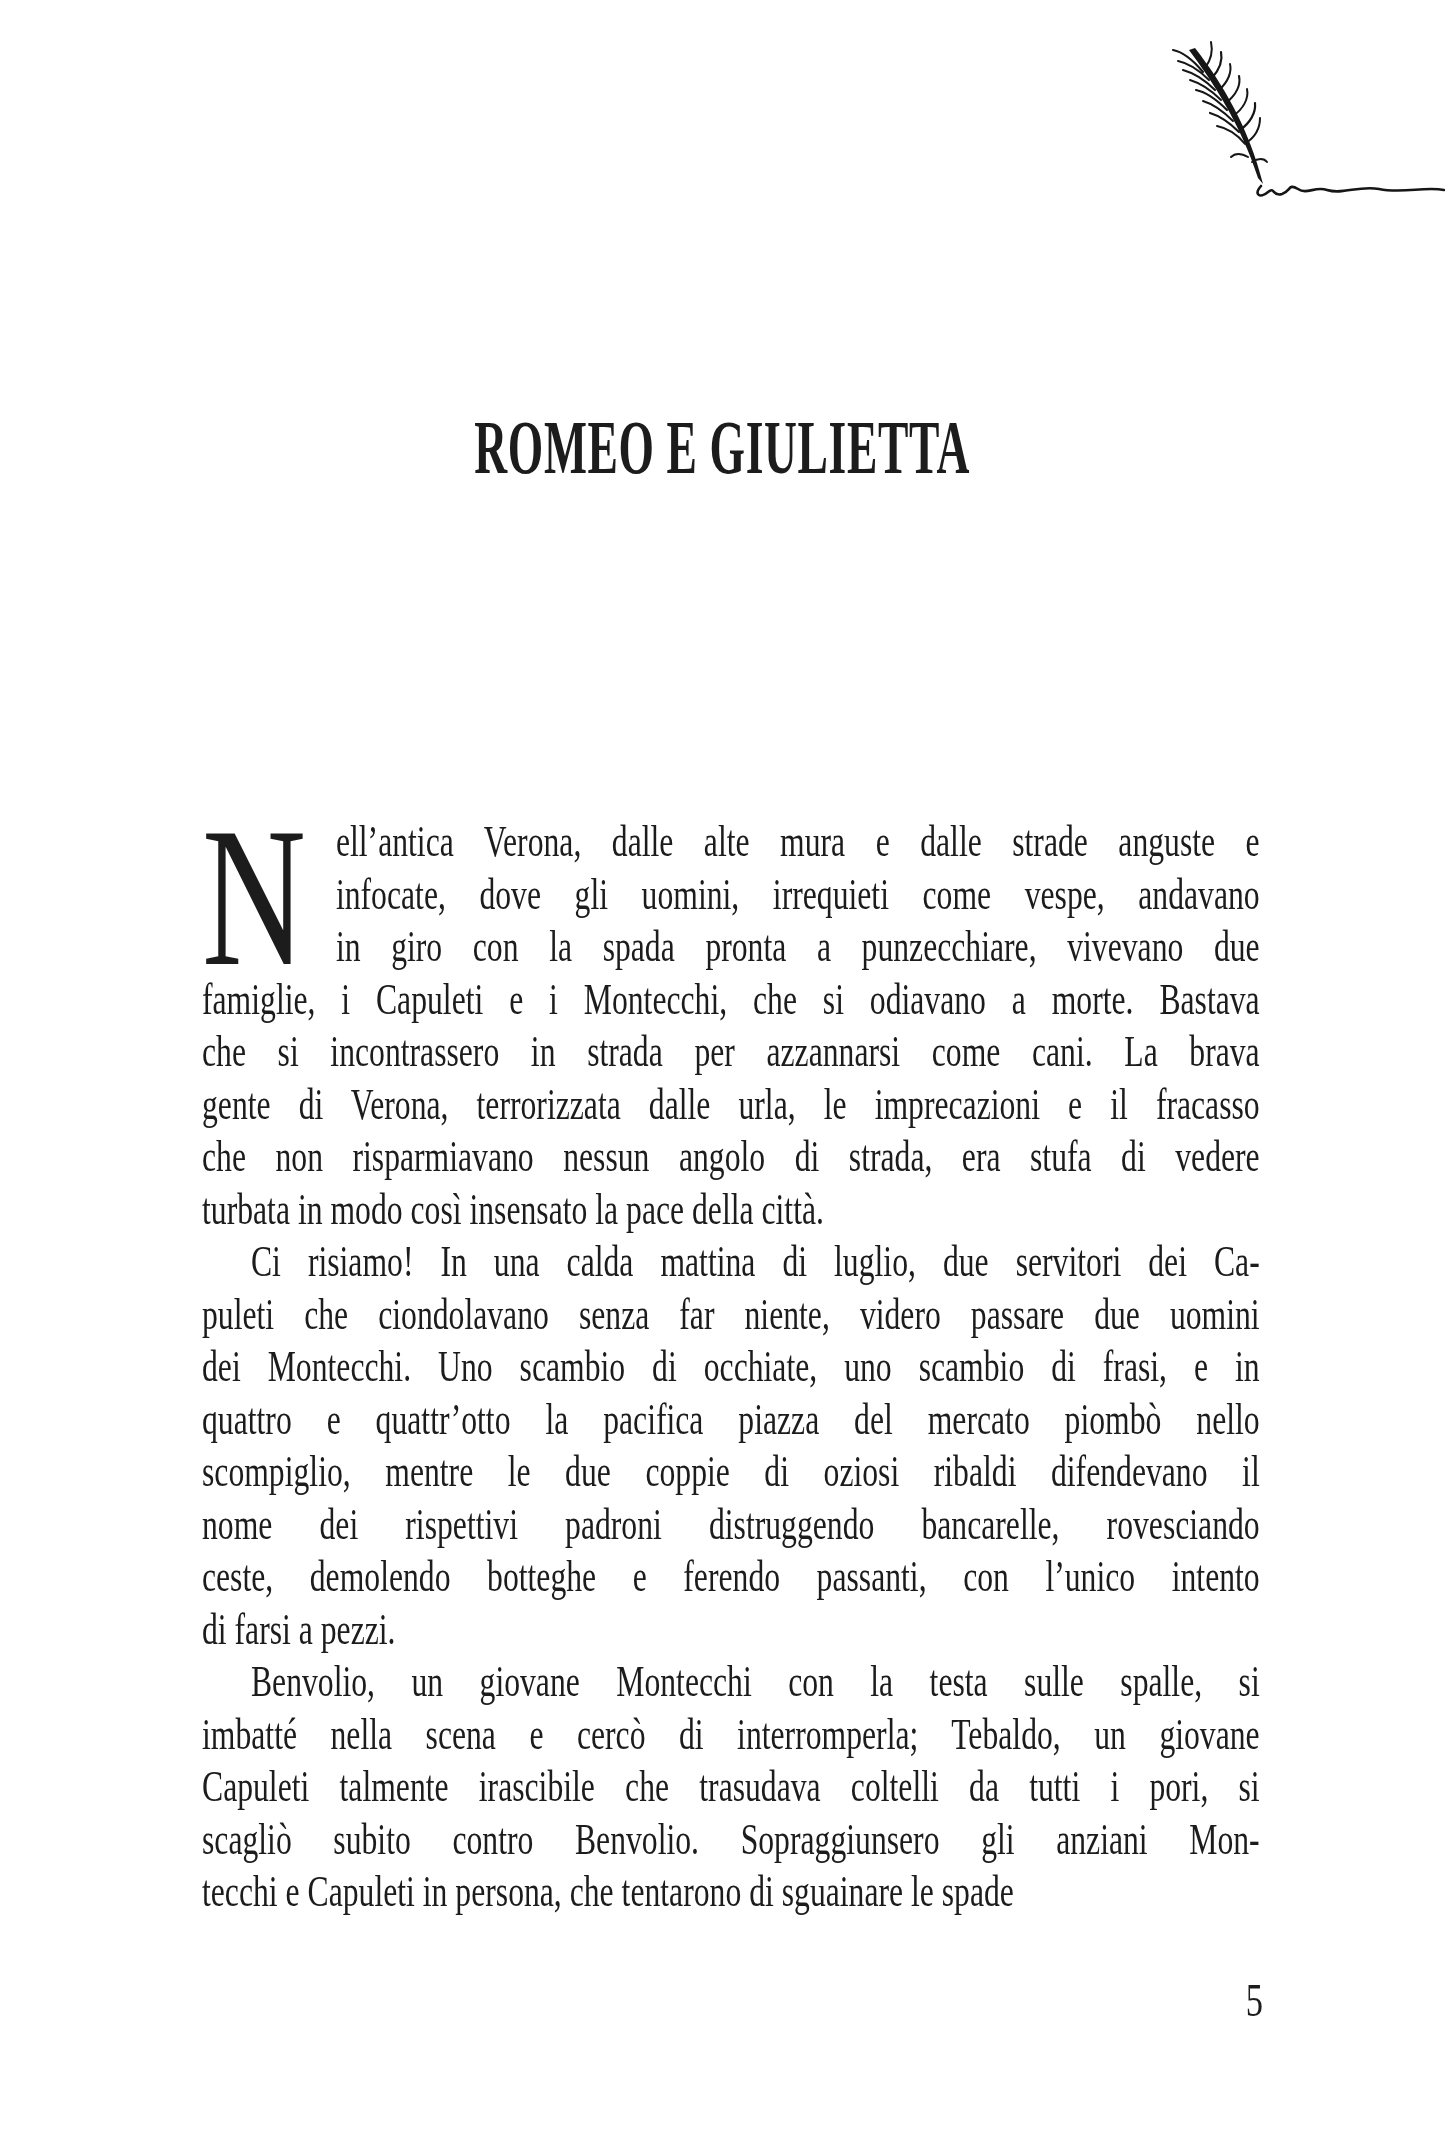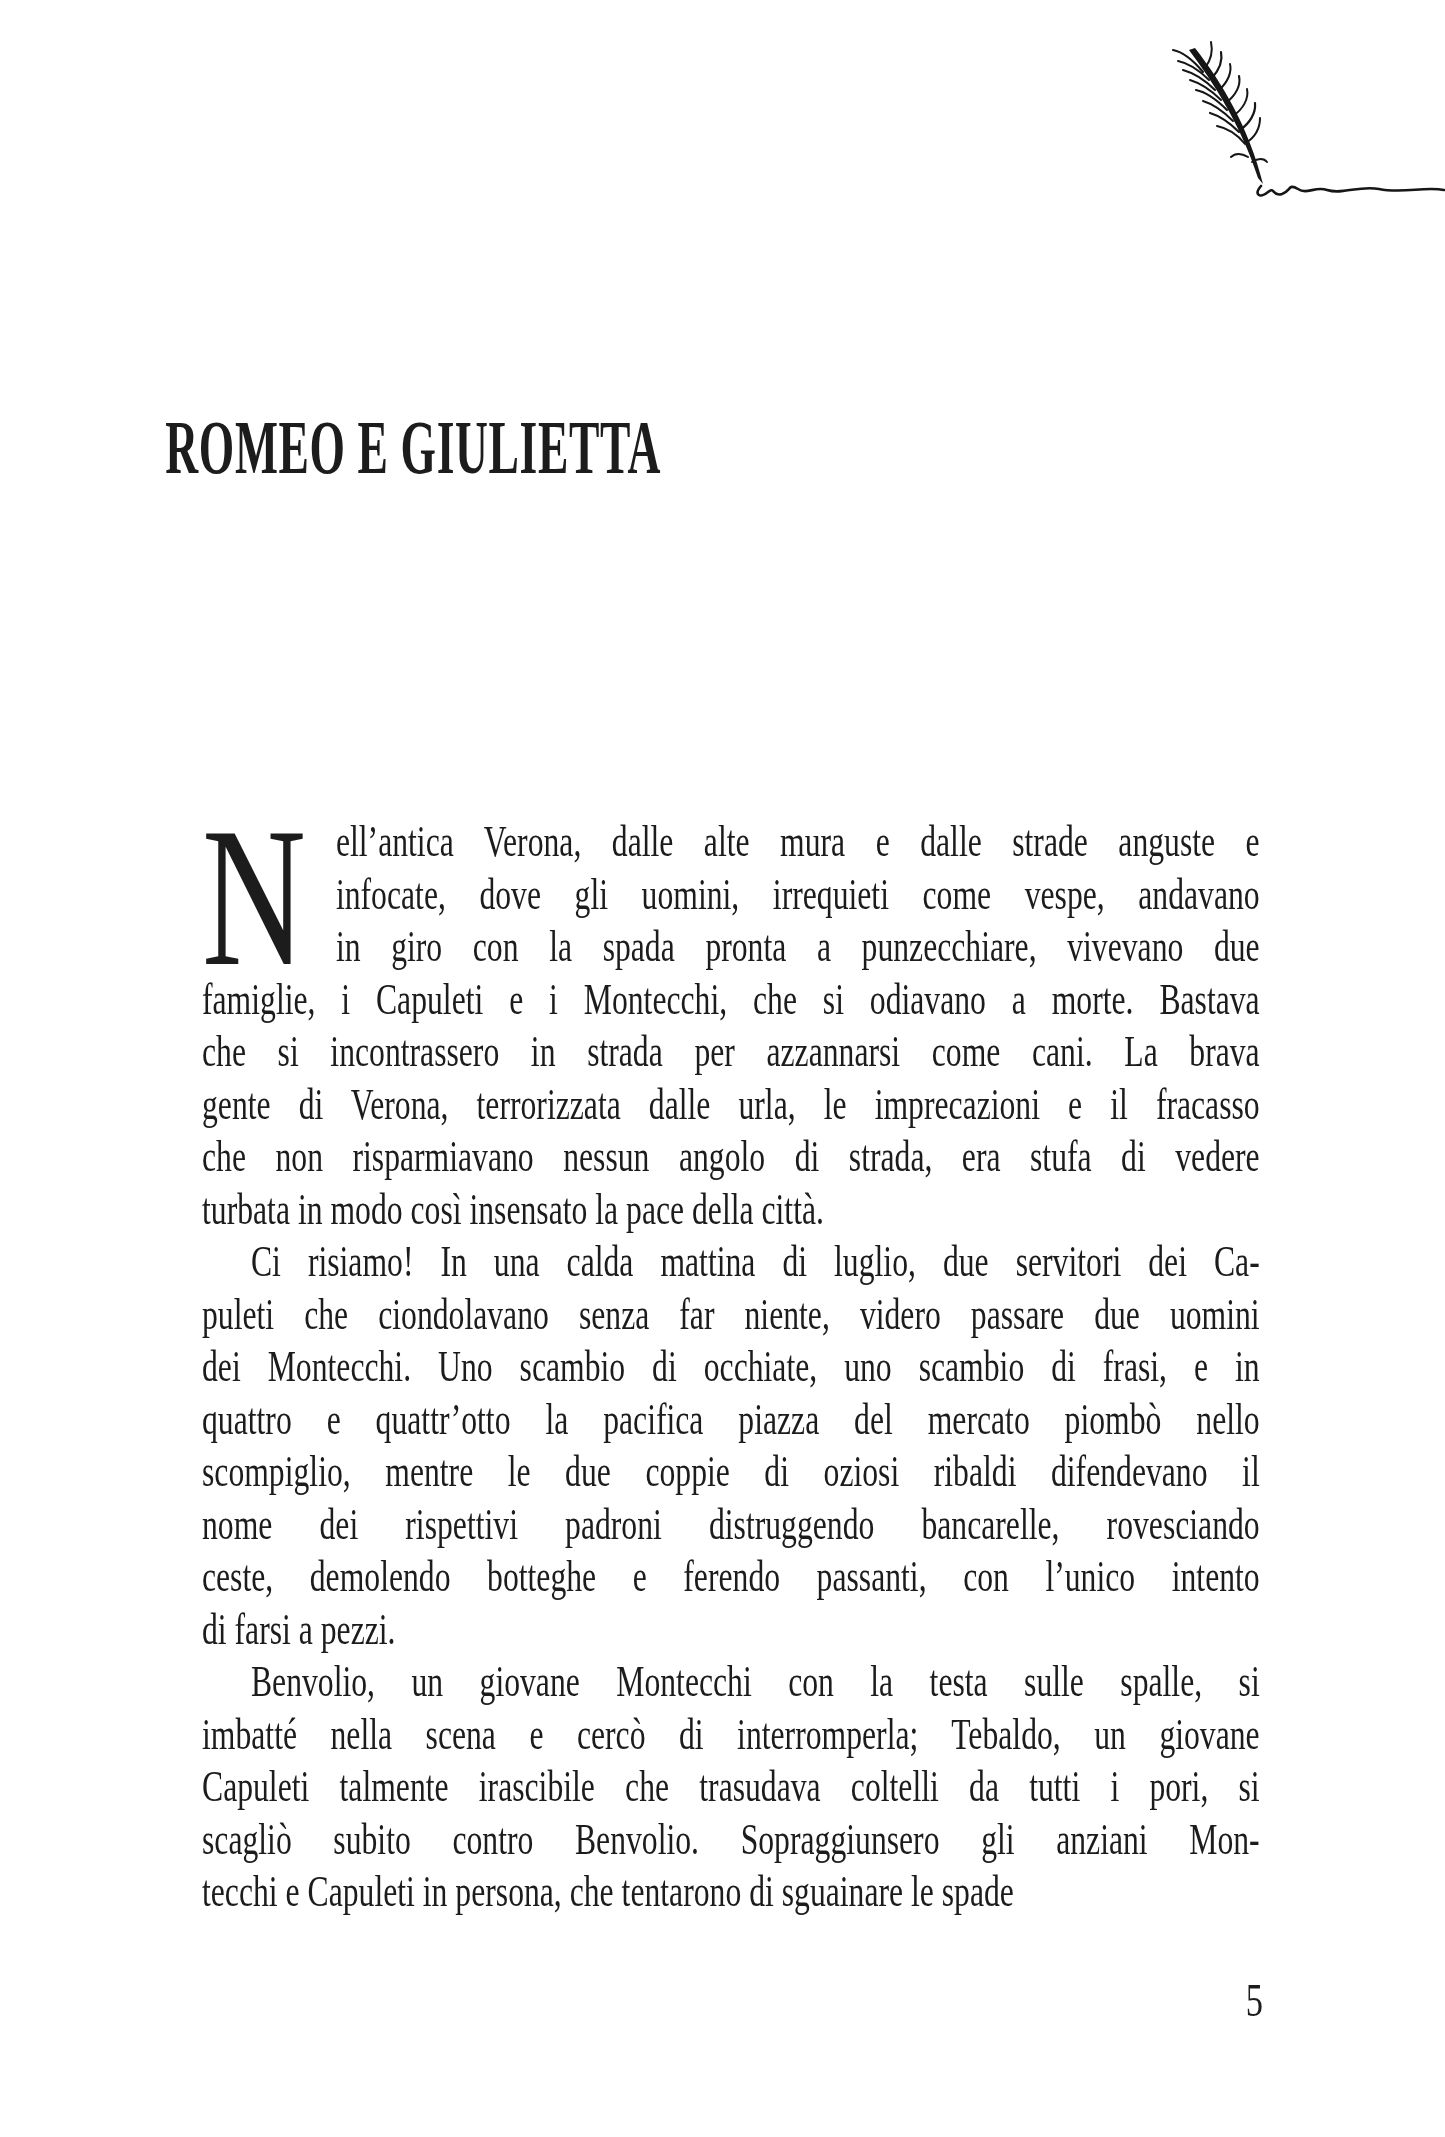--- a/index.html
+++ b/index.html
@@ -17,21 +17,21 @@
     position:absolute;
     left:1155px; top:20px;
     width:290px; height:180px;
   }
 
   
   .title-wrap {
     position:absolute;
     top:404px; left:0;
     width:1445px;
-    text-align:left;
+    text-align:center;
   }
   .title-inner {
     display:inline-block;
     font-size:76px;
     font-weight:bold;
     letter-spacing:1px;
     transform:scaleX(0.60);
     transform-origin:center top;
     white-space:nowrap;
   }

